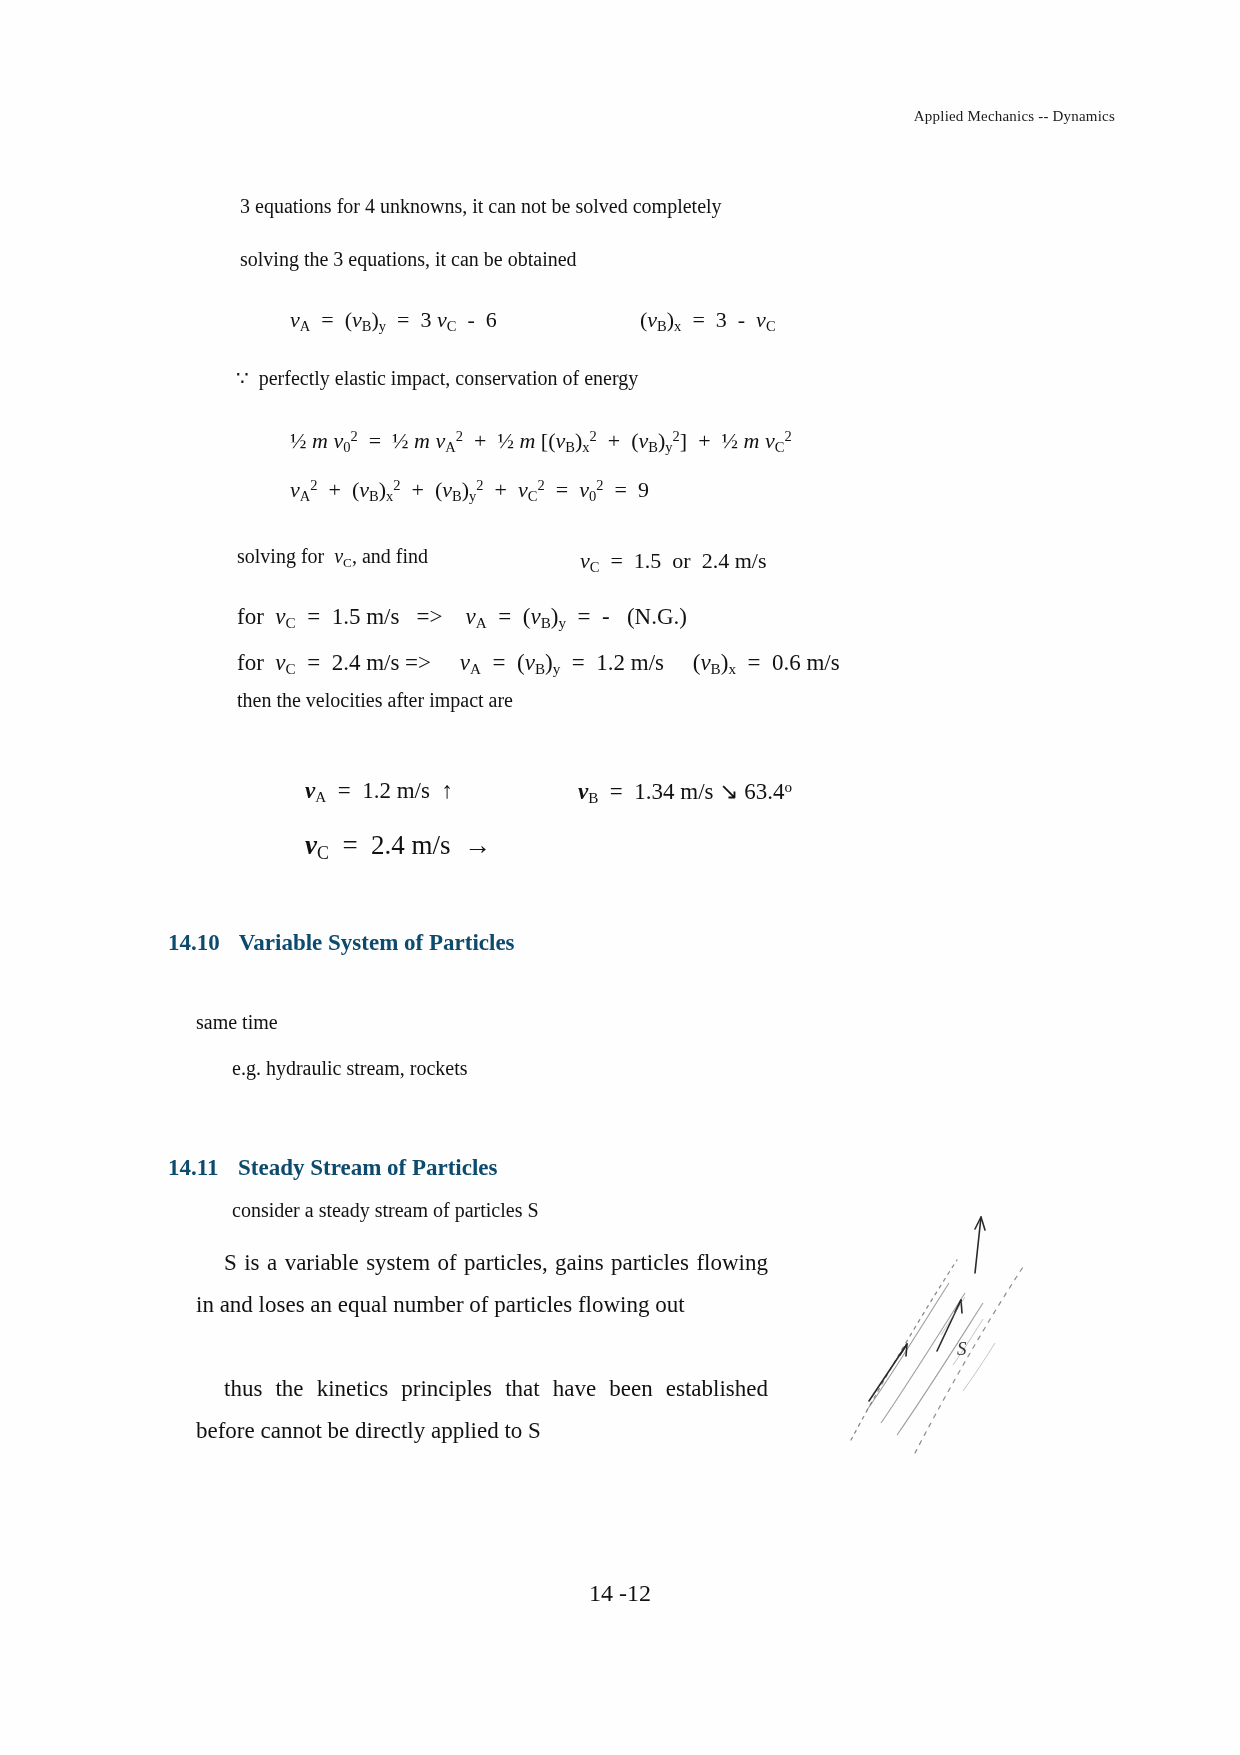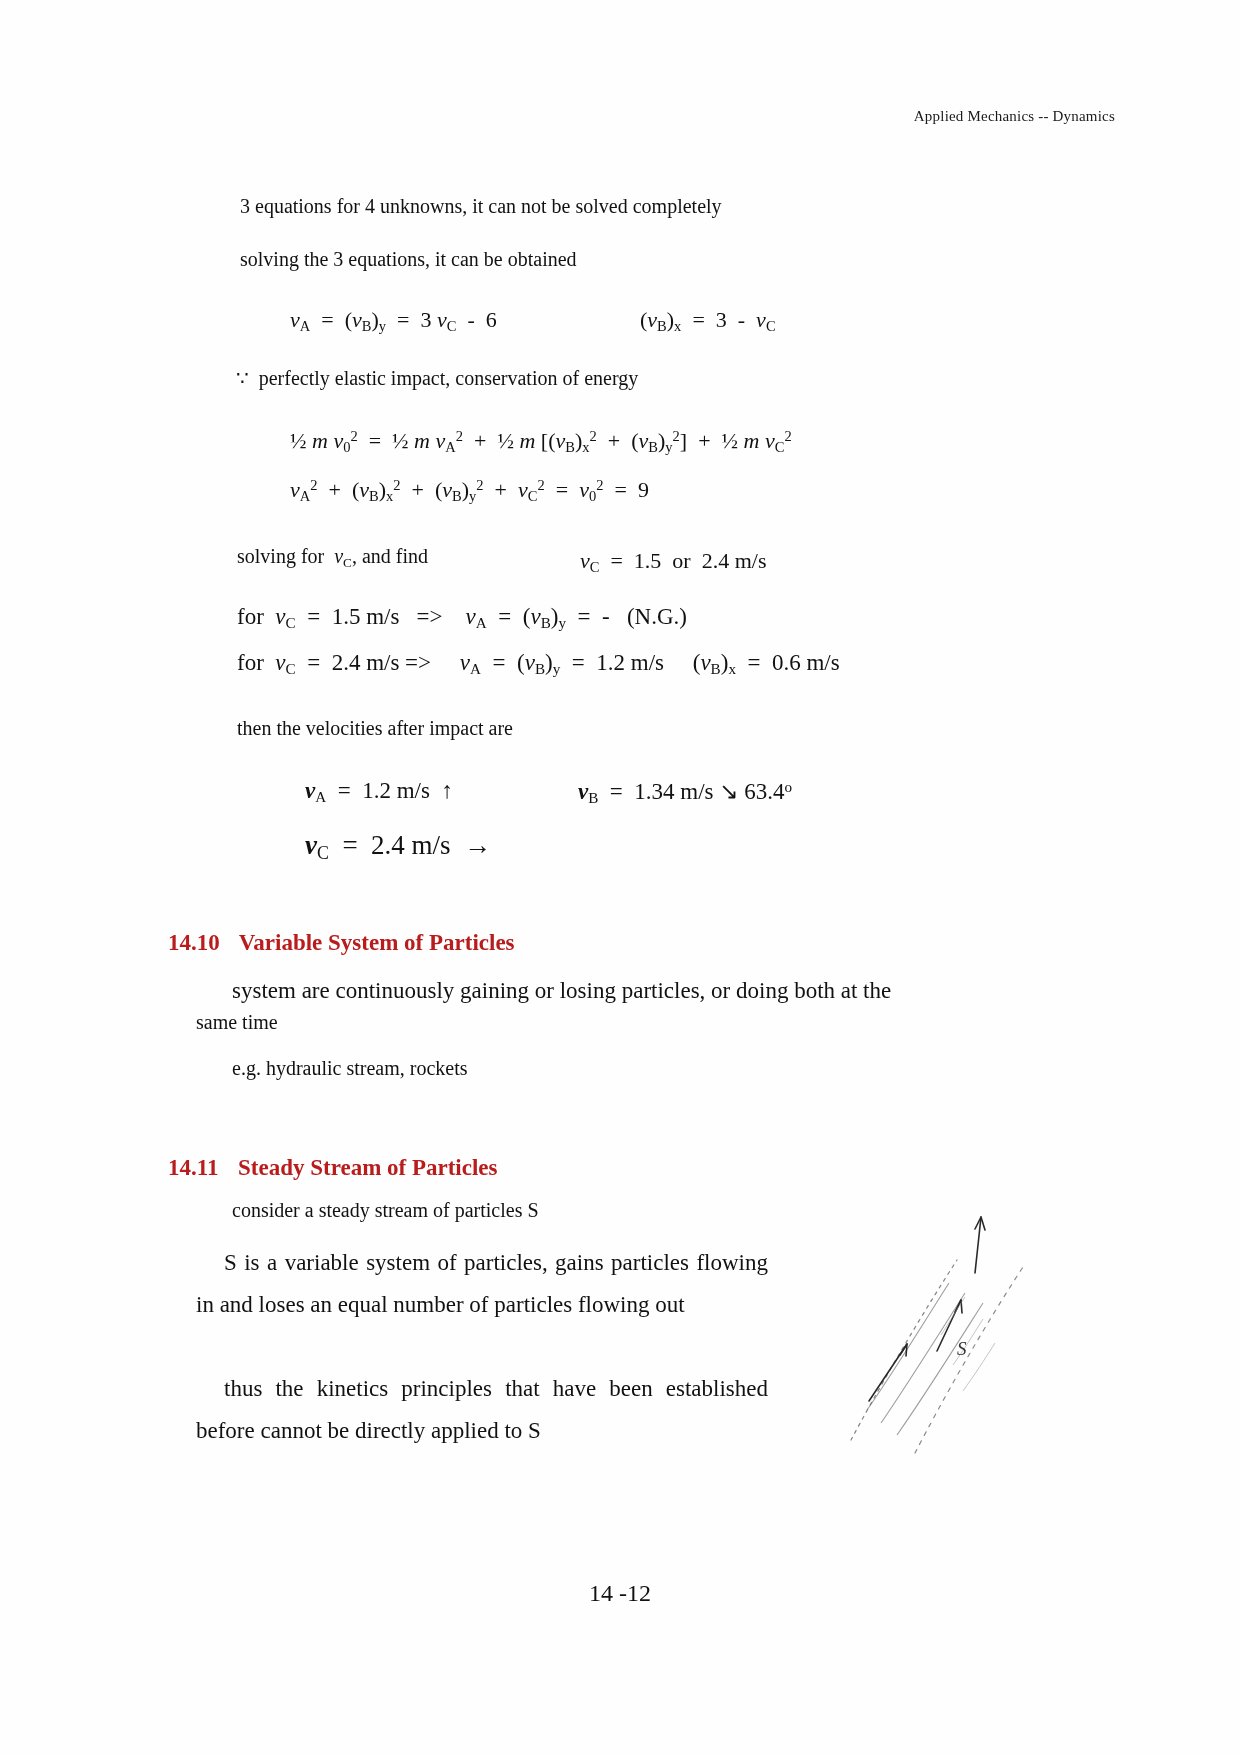--- a/index.html
+++ b/index.html
@@ -57,21 +57,21 @@
     vertical-align: -0.28em;
   }
   sup {
     font-size: 0.66em;
     vertical-align: 0.45em;
   }
   .heading {
     position: absolute;
     font-size: 23px;
     font-weight: bold;
-    color: #b91c1c;
+    color: #0c4a6e;
     white-space: nowrap;
     font-family: "Liberation Serif", serif;
   }
   .footer {
     position: absolute;
     left: 0;
     right: 0;
     top: 1580px;
     text-align: center;
     font-size: 24px;
@@ -126,41 +126,38 @@
   <div class="math" style="left:580px; top:548px;"><i>v</i><sub>C</sub> &nbsp;=&nbsp; 1.5&nbsp; or&nbsp; 2.4 m/s</div>
 
   <div class="math" style="left:237px; top:604px; font-size:23px;">
     for&nbsp; <i>v</i><sub>C</sub> &nbsp;=&nbsp; 1.5 m/s &nbsp;&nbsp;=&gt; &nbsp;&nbsp;&nbsp;<i>v</i><sub>A</sub> &nbsp;=&nbsp; (<i>v</i><sub>B</sub>)<sub>y</sub> &nbsp;=&nbsp; - &nbsp;&nbsp;(N.G.)
   </div>
 
   <div class="math" style="left:237px; top:650px; font-size:23px;">
     for&nbsp; <i>v</i><sub>C</sub> &nbsp;=&nbsp; 2.4 m/s =&gt; &nbsp;&nbsp;&nbsp;&nbsp;<i>v</i><sub>A</sub> &nbsp;=&nbsp; (<i>v</i><sub>B</sub>)<sub>y</sub> &nbsp;=&nbsp; 1.2 m/s &nbsp;&nbsp;&nbsp;&nbsp;(<i>v</i><sub>B</sub>)<sub>x</sub> &nbsp;=&nbsp; 0.6 m/s
   </div>
 
-  <div class="body-text" style="left:237px; top:718px;">then the velocities after impact are</div>
+  <div class="body-text" style="left:237px; top:690px;">then the velocities after impact are</div>
 
   <div class="math" style="left:305px; top:778px; font-size:23px;">
     <i><b>v</b></i><sub>A</sub> &nbsp;=&nbsp; 1.2 m/s&nbsp; ↑
   </div>
   <div class="math" style="left:578px; top:778px; font-size:23px;">
     <i><b>v</b></i><sub>B</sub> &nbsp;=&nbsp; 1.34 m/s <span style="display:inline-block;transform:rotate(0deg)">↘</span> 63.4<sup>o</sup>
   </div>
   <div class="math" style="left:305px; top:830px; font-size:27px;">
     <i><b>v</b></i><sub>C</sub> &nbsp;=&nbsp; 2.4 m/s&nbsp; →
   </div>
 
   <div class="heading" style="left:168px; top:930px;">
     <span>14.10</span>
     <span class="sp" style="width:8px"></span>
     <span>Variable System of Particles</span>
   </div>
 
-  <div class="just-block" style="left:196px; top:970px; width:830px;">
-    <span style="display:inline-block;width:36px"></span><span>system are continuously gaining or losing particles, or doing both at the</span>
-  </div>
   <div class="body-text" style="left:196px; top:1012px;">same time</div>
   <div class="body-text" style="left:232px; top:1058px;">e.g.  hydraulic stream,  rockets</div>
 
   <div class="heading" style="left:168px; top:1155px;">
     <span>14.11</span>
     <span class="sp" style="width:8px"></span>
     <span>Steady Stream of Particles</span>
   </div>
 
   <div class="body-text" style="left:232px; top:1200px;">consider a steady stream of particles  S</div>

